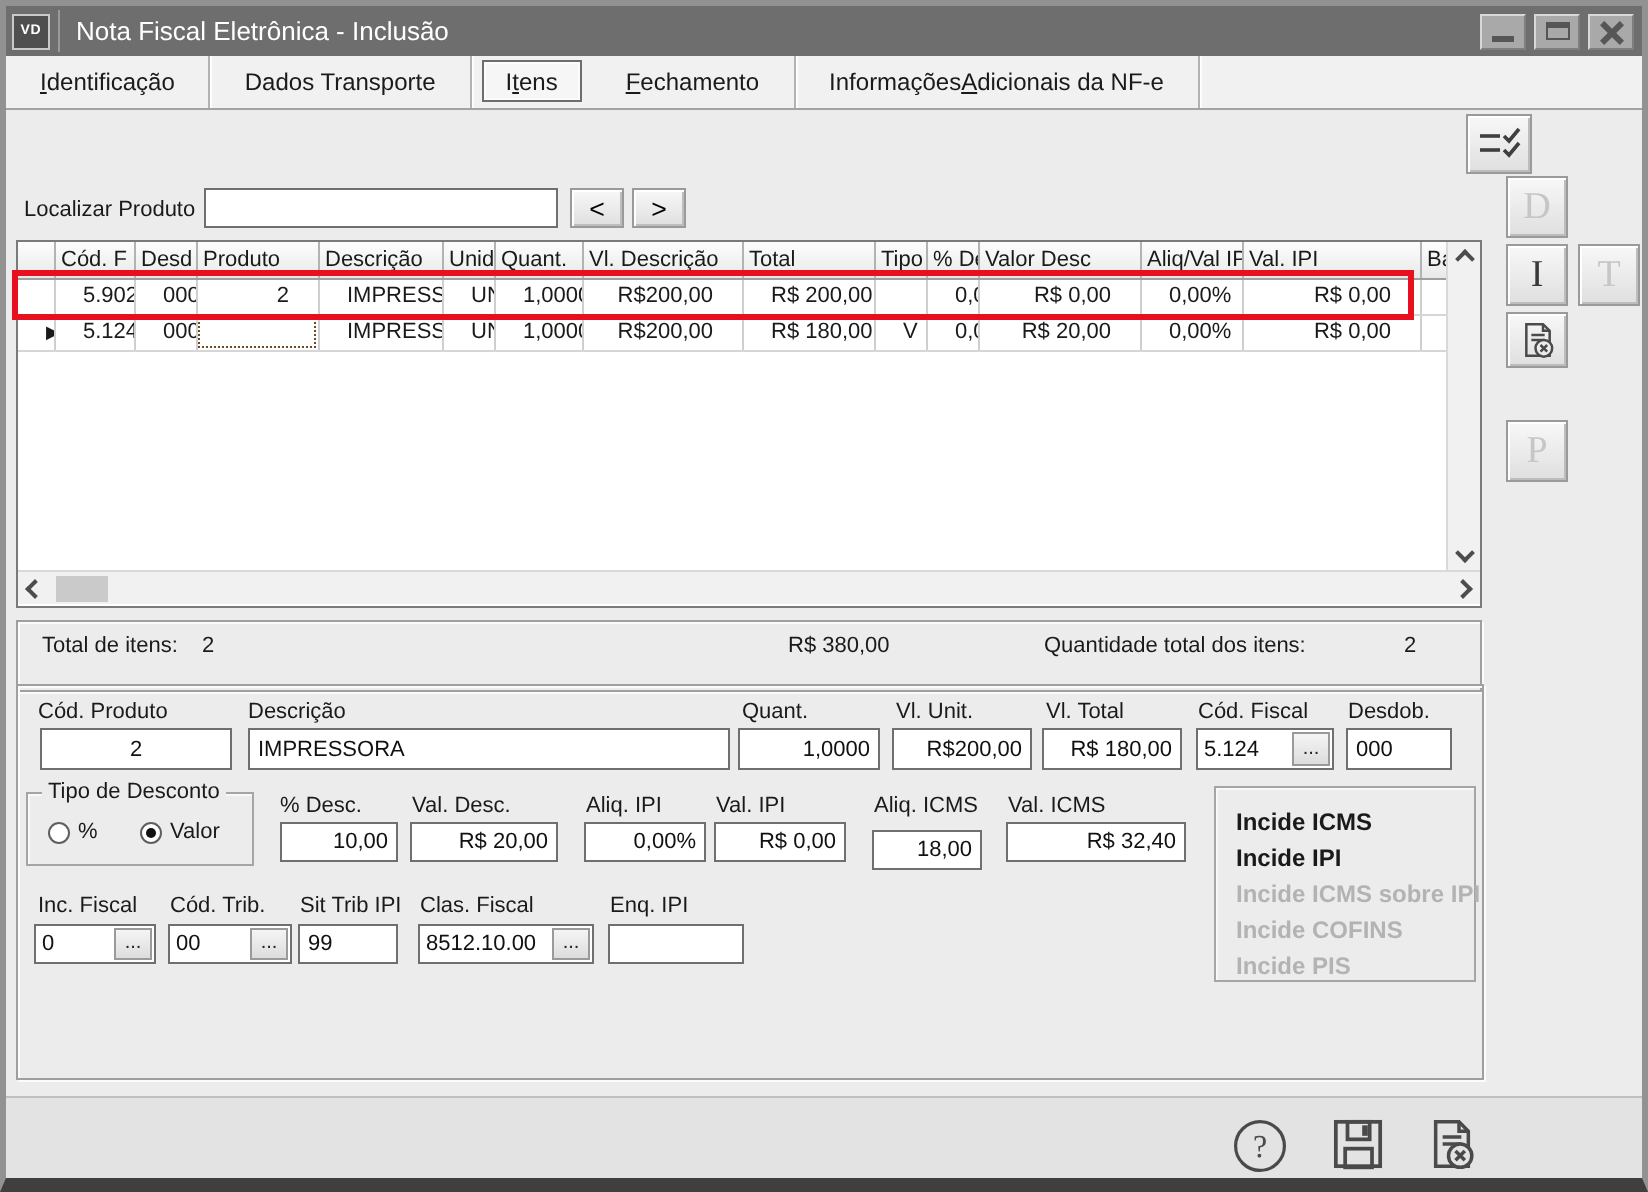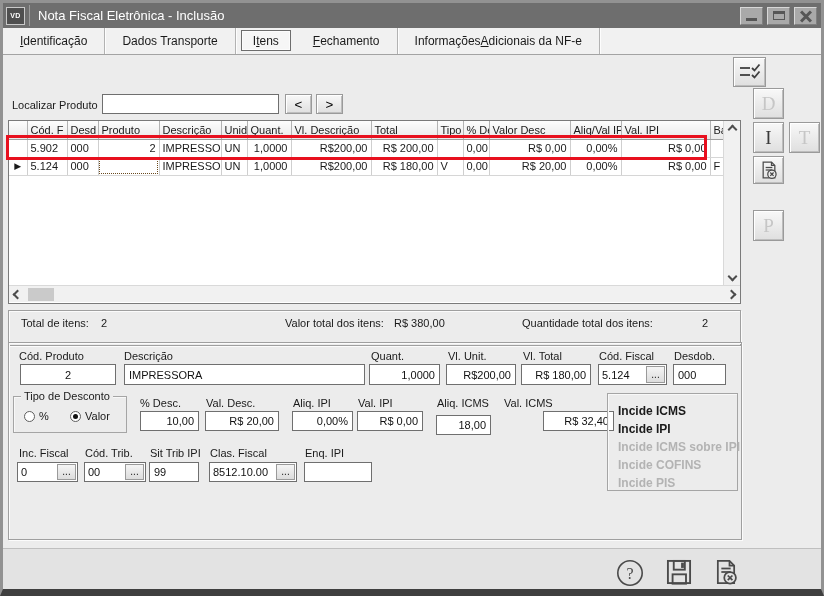--- a/index.html
+++ b/index.html
@@ -56,21 +56,21 @@
   .chev.left{ transform:rotate(45deg); } .chev.up{ transform:rotate(135deg); }
   .chev.right{ transform:rotate(225deg); } .chev.down{ transform:rotate(315deg); }
   
   .table-wrap{ position:absolute; left:5px; top:117px; width:733px; height:184px;
     border:1px solid #7a7a7a; background:#fff; overflow:hidden; }
   .grid-clip{ position:absolute; left:0; top:0; width:714px; height:164px; overflow:hidden; }
   table.grid{ border-collapse:collapse; table-layout:fixed; width:741px; font-size:11px; }
   table.grid th{ height:18px; font-weight:normal; text-align:left; padding:0 3px;
     background:linear-gradient(#fdfdfd,#e9e9e9); border-right:1px solid #b3b3b3;
     border-bottom:1px solid #9e9e9e; overflow:hidden; white-space:nowrap; }
-  table.grid td{ height:18px; padding:0 3px; border-right:1px solid #cfcfcf;
+  table.grid td{ height:18px; padding:0 14px; border-right:1px solid #cfcfcf;
     border-bottom:1px solid #d6d6d6; overflow:hidden; white-space:nowrap; background:#fff; }
   td.r,th.r{ text-align:right; }
   td.ind{ text-align:center; padding:0; font-size:9px; }
   td.sel-cell{ background:var(--selection-blue,#1566d6); color:#fff;
     outline:1px dotted #6b4a1e; outline-offset:-2px; }
   .red-rect{ position:absolute; left:3px; top:132px; width:701px; height:25px;
     border:3px solid var(--highlight-red,#e8101e); pointer-events:none; z-index:6; }
   .vscroll{ position:absolute; left:714px; top:0; width:17px; height:164px; background:#f1f1f1;
     border-left:1px solid #d9d9d9; }
   .hscroll{ position:absolute; left:0; top:164px; width:731px; height:17px; background:#f1f1f1;
@@ -286,21 +286,20 @@
       <path d="M13.5 15 l4 4 M17.5 15 l-4 4" stroke="#4a4a4a" stroke-width="1.5"></path>
     </svg>
   </button>
   <button class="btn3d abs" style="left:750px; top:207px; width:31px; height:31px;">
       <span class="letter dis">P</span>
     </button>
 
   <div class="totals etched">
     <span style="left:12px;">Total de itens:</span>
     <span style="left:92px;">2</span>
-    <span style="left:276px;">Valor total dos itens:</span>
     <span style="left:385px;">R$ 380,00</span>
     <span style="left:513px;">Quantidade total dos itens:</span>
     <span style="left:693px;">2</span>
   </div>
 
   <div class="form-panel etched">
 
     <span class="lbl" style="left:10px; top:7px;">Cód. Produto</span>
     <div class="tbx" style="left:11px; top:21px; width:96px; height:21px;"><input class="c" value="2" style=""></div>
     <span class="lbl" style="left:115px; top:7px;">Descrição</span>
@@ -334,21 +333,21 @@
     <div class="tbx" style="left:131px; top:68px; width:59px; height:20px;"><input class="r" value="10,00" style=""></div>
     <span class="lbl" style="left:197px; top:54px;">Val. Desc.</span>
     <div class="tbx" style="left:196px; top:68px; width:74px; height:20px;"><input class="r" value="R$ 20,00" style=""></div>
     <span class="lbl" style="left:284px; top:54px;">Aliq. IPI</span>
     <div class="tbx" style="left:283px; top:68px; width:61px; height:20px;"><input class="r" value="0,00%" style=""></div>
     <span class="lbl" style="left:349px; top:54px;">Val. IPI</span>
     <div class="tbx" style="left:348px; top:68px; width:66px; height:20px;"><input class="r" value="R$ 0,00" style=""></div>
     <span class="lbl" style="left:428px; top:54px;">Aliq. ICMS</span>
     <div class="tbx" style="left:427px; top:72px; width:55px; height:20px;"><input class="r" value="18,00" style=""></div>
     <span class="lbl" style="left:495px; top:54px;">Val. ICMS</span>
-    <div class="tbx" style="left:494px; top:68px; width:71px; height:20px;margin-left:40px;"><input class="r" value="R$ 32,40" style=""></div>
+    <div class="tbx" style="left:494px; top:68px; width:90px; height:20px;"><input class="r" value="R$ 32,40" style=""></div>
 
     <div class="incide-box">
       <div>Incide ICMS</div>
       <div>Incide IPI</div>
       <div class="off">Incide ICMS sobre IPI</div>
       <div class="off">Incide COFINS</div>
       <div class="off">Incide PIS</div>
     </div>
 
     <span class="lbl" style="left:10px; top:104px;">Inc. Fiscal</span>

